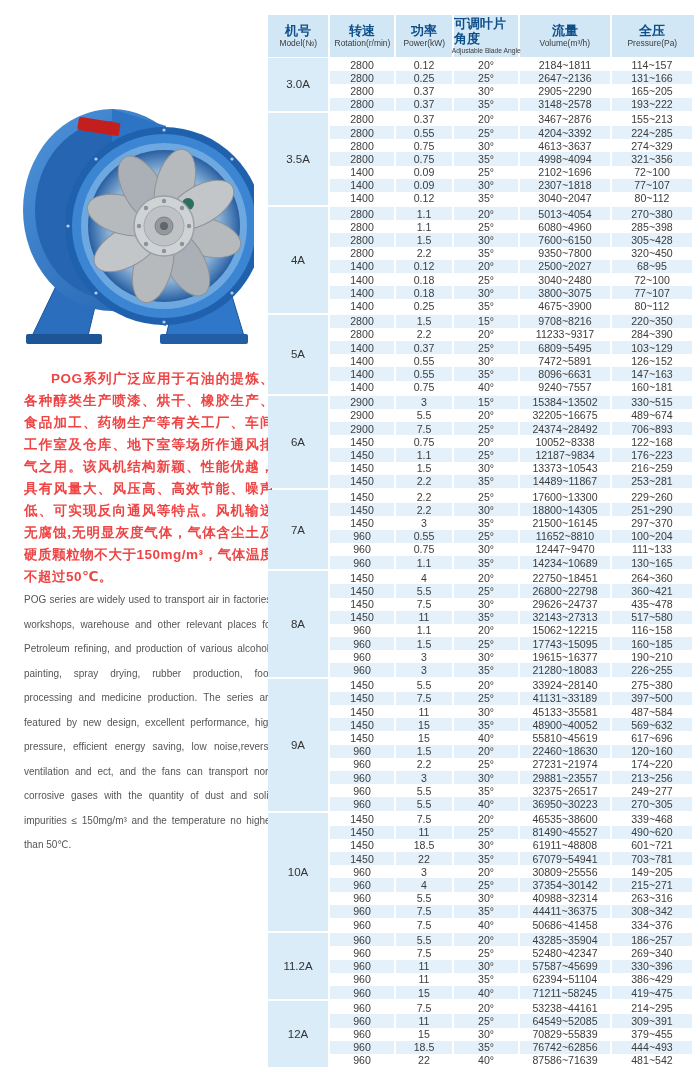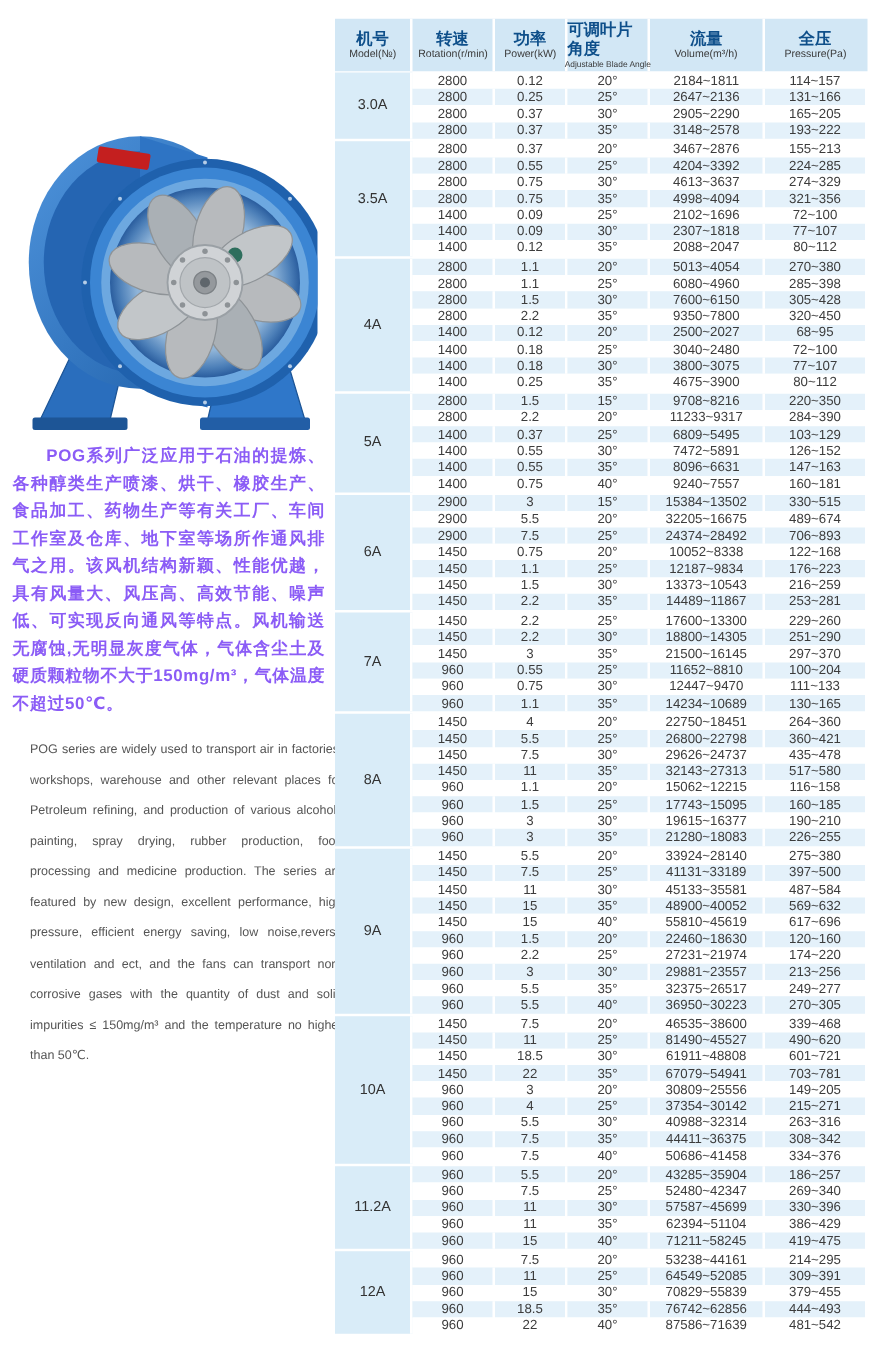--- a/index.html
+++ b/index.html
@@ -4,22 +4,22 @@
 <style>
   html,body{margin:0;padding:0;}
   body{
     width:700px;height:1076px;position:relative;background:#ffffff;
     font-family:"Liberation Sans","DejaVu Sans",sans-serif;
     -webkit-font-smoothing:antialiased;overflow:hidden;
   }
   .left-col{position:absolute;left:0;top:0;width:264px;height:1076px;}
   .fan-figure{position:absolute;left:16px;top:98px;width:238px;height:252px;}
   .zh-text{
-    position:absolute;left:8px;top:352px;width:250px;margin:2px;
-    font-size:13.5px;font-weight:bold;color:#8b5cf6;line-height:22px;
+    position:absolute;left:8px;top:352px;width:250px;margin:16px;
+    font-size:13.5px;font-weight:bold;color:#ef4444;line-height:22px;
     text-align:justify;text-indent:2em;letter-spacing:0.5px;
   }
   .en-text{
     position:absolute;left:24px;top:588px;width:250px;margin:0;
     font-size:10px;color:#555;line-height:24.5px;text-align:justify;
   }
   .spec-table{position:absolute;left:268px;top:15px;width:426px;}
   .thead{display:flex;background:var(--header-bg,#d2e7f5);}
   .hcell{
     box-sizing:border-box;height:42px;display:flex;flex-direction:column;
@@ -231,21 +231,21 @@
             <span class="cell c1">1400</span>
             <span class="cell c2">0.09</span>
             <span class="cell c3">30°</span>
             <span class="cell c4">2307~1818</span>
             <span class="cell c5">77~107</span>
           </div>
           <div class="row">
             <span class="cell c1">1400</span>
             <span class="cell c2">0.12</span>
             <span class="cell c3">35°</span>
-            <span class="cell c4">2088~2047</span>
+            <span class="cell c4">3040~2047</span>
             <span class="cell c5">80~112</span>
           </div>
         </div>
       </div>
       <div class="group">
         <div class="modelcell c0">4A</div>
         <div class="rows">
           <div class="row stripe">
             <span class="cell c1">2800</span>
             <span class="cell c2">1.1</span>

